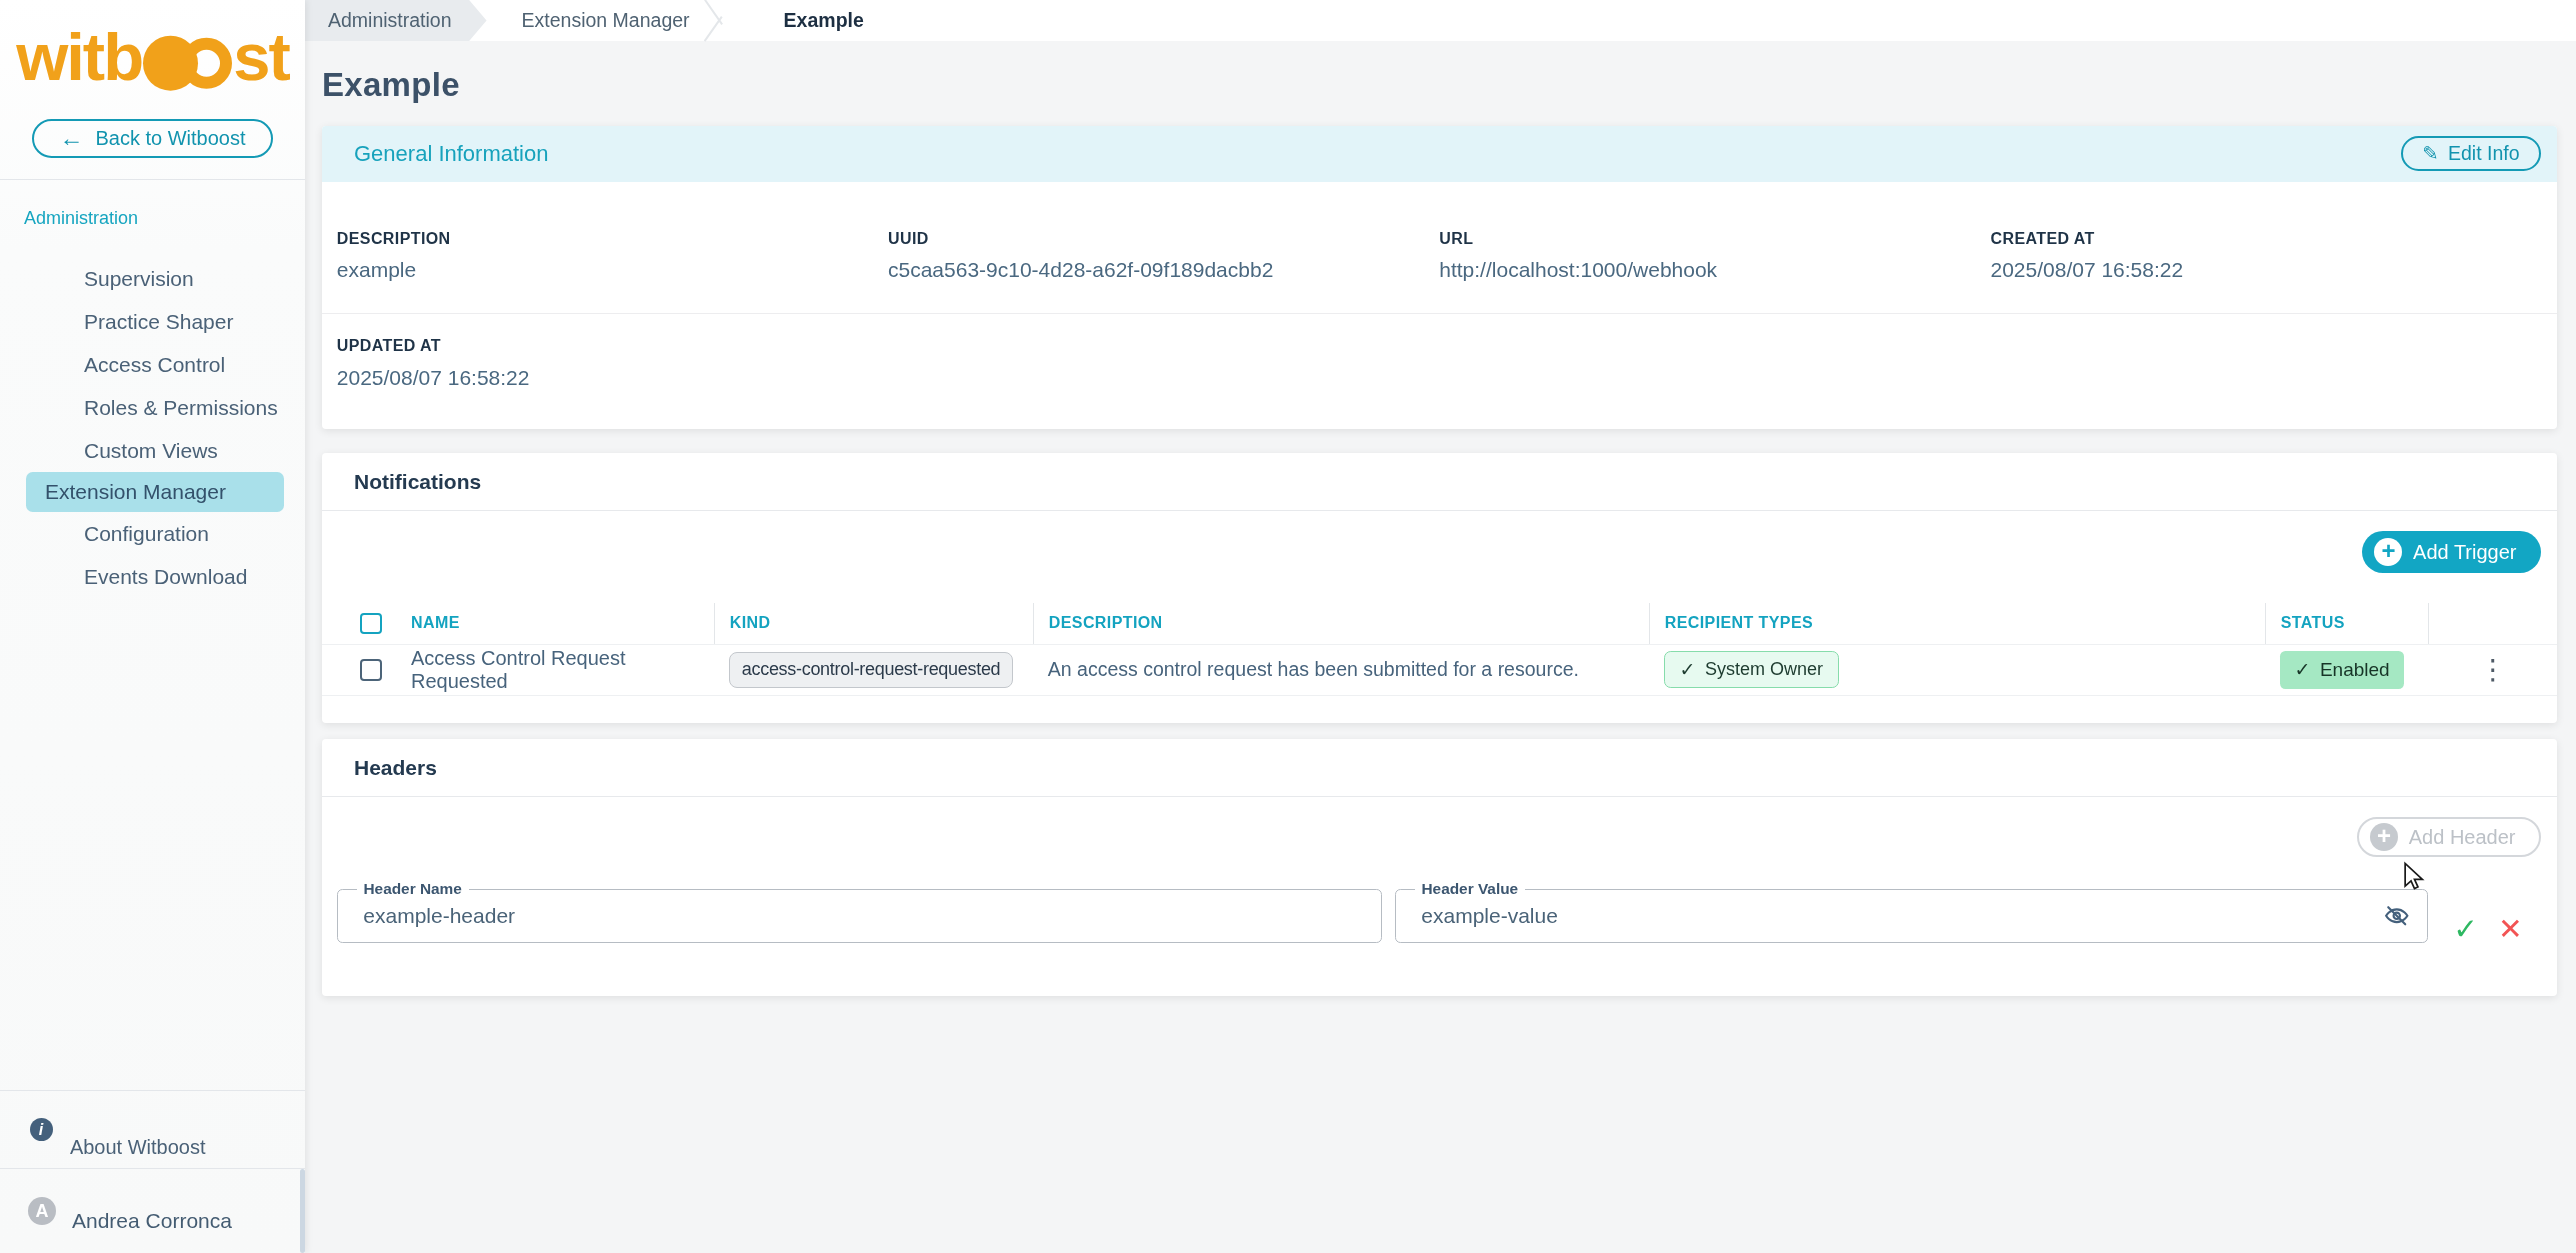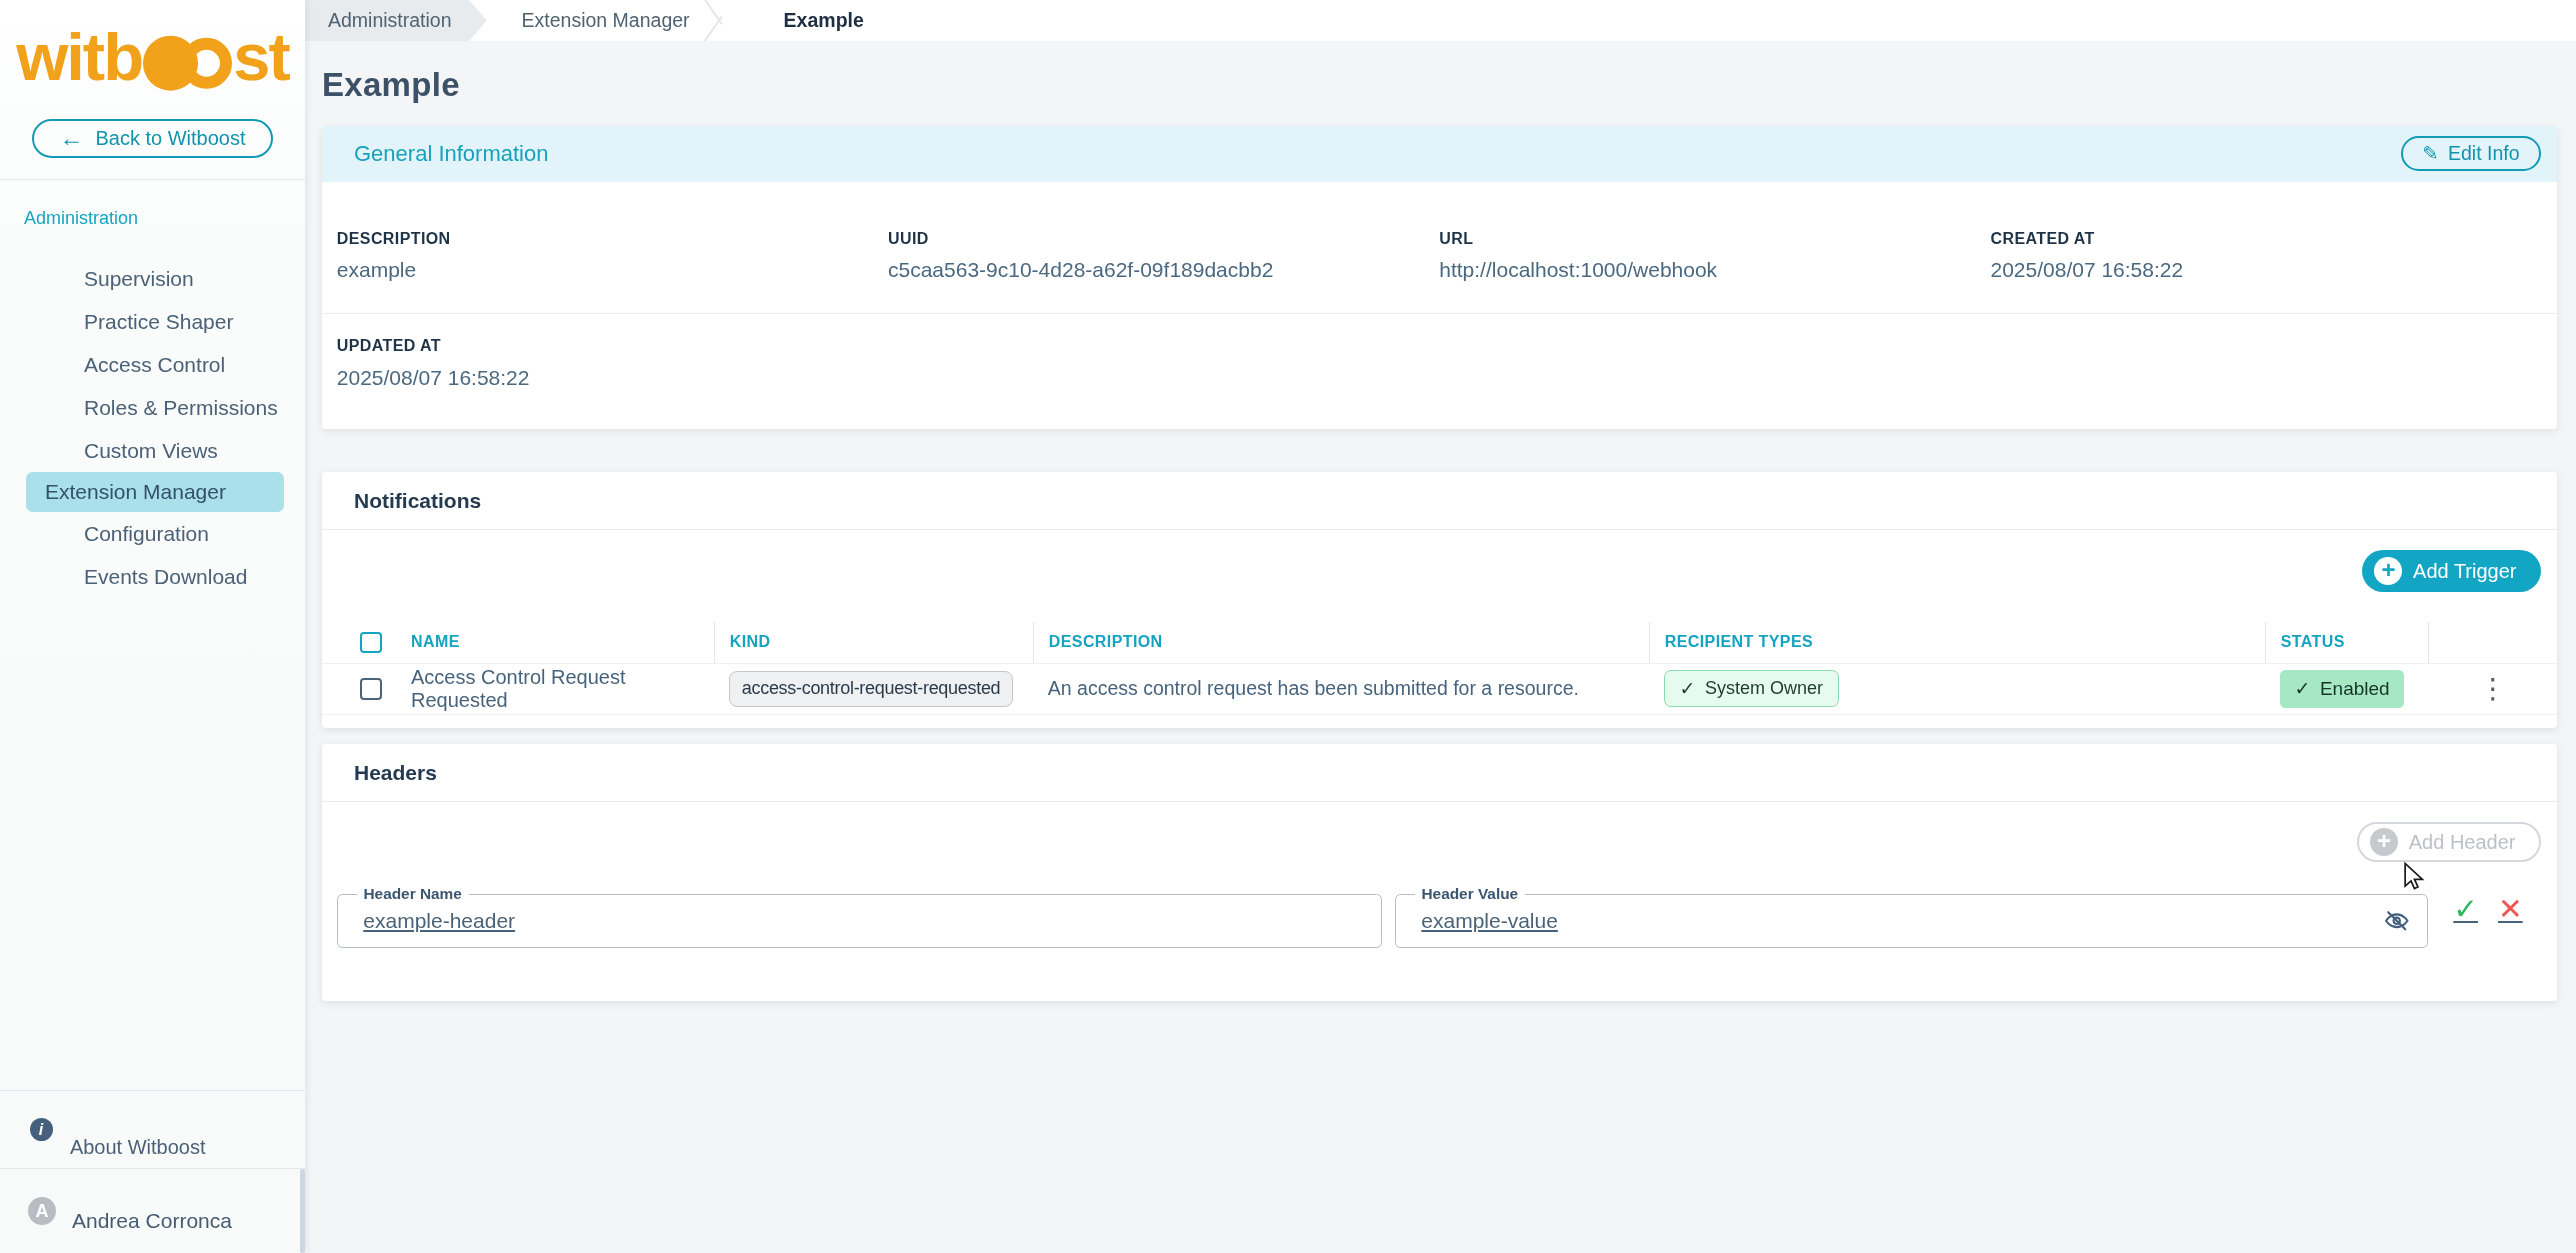--- a/index.html
+++ b/index.html
@@ -130,21 +130,21 @@
     display: grid; grid-template-columns: repeat(4, 1fr);
     padding: 48px 14.8px 0;
   }
   .gi-grid-2 { display: grid; grid-template-columns: repeat(4, 1fr); padding: 23px 14.8px 39px; }
   .field-label {
     font-size: 16px; font-weight: bold; color: #1f3347; letter-spacing: 0.4px;
   }
   .field-value { margin-top: 10.7px; font-size: 21px; color: #4a6880; }
   .gi-divider { border-top: 1.3px solid #ededef; margin-top: 31px; }
 
-  .notif-card { margin-top: 43px; padding-bottom: 13px; }
+  .notif-card { margin-top: 24px; padding-bottom: 27px; }
   .card-title-row { padding: 17.4px 32px 16px; }
   .card-title { font-size: 21px; font-weight: 600; color: #243a50; }
   .card-title-divider { border-top: 1.3px solid #e7e9ec; }
   .toolbar { display: flex; justify-content: flex-end; padding: 20px 16px 0; }
   .add-trigger-btn {
     height: 42px; border: none; border-radius: 23px; background: #12a6c4;
     color: #fff; font-size: 20px; font-family: inherit; font-weight: 500;
     display: flex; align-items: center; gap: 10.7px; padding: 0 24px 0 12px; cursor: pointer;
   }
   .plus-disc {
@@ -193,21 +193,21 @@
   .add-header-btn {
     height: 40px; border: 2px solid #d4d7db; border-radius: 21.5px; background: transparent;
     color: #bcc1c7; font-size: 20px; font-family: inherit; font-weight: 500;
     display: flex; align-items: center; gap: 10.7px; padding: 0 23px 0 10.7px; cursor: default;
   }
   .plus-disc-gray {
     width: 28px; height: 28px; border-radius: 50%; background: #c6cacf; color: #fff;
     font-size: 24px; font-weight: bold; display: flex; align-items: center; justify-content: center;
     line-height: 1; padding-bottom: 2px;
   }
-  .inputs-row { display: flex; align-items: flex-start; margin: 32px 14.8px 39px; text-decoration: underline; }
+  .inputs-row { display: flex; align-items: flex-end; margin: 32px 14.8px 39px; }
   .mui-input { position: relative; height: 54px; border: 1.3px solid #b6bcc3; border-radius: 5.4px; background: #fff; display: flex; align-items: center; }
   .in-name { width: 1045px; }
   .in-value { width: 1033px; margin-left: 13px; }
   .mui-label {
     position: absolute; top: -10px; left: 19px; background: #fff; padding: 0 6.7px;
     font-size: 15.4px; font-weight: bold; color: #3c5670;
   }
   .mui-input input {
     border: none; outline: none; background: transparent; flex: 1; height: 100%;
     padding: 0 13.4px 0 25.5px; font-size: 21px; color: #4a6378; font-family: inherit;

